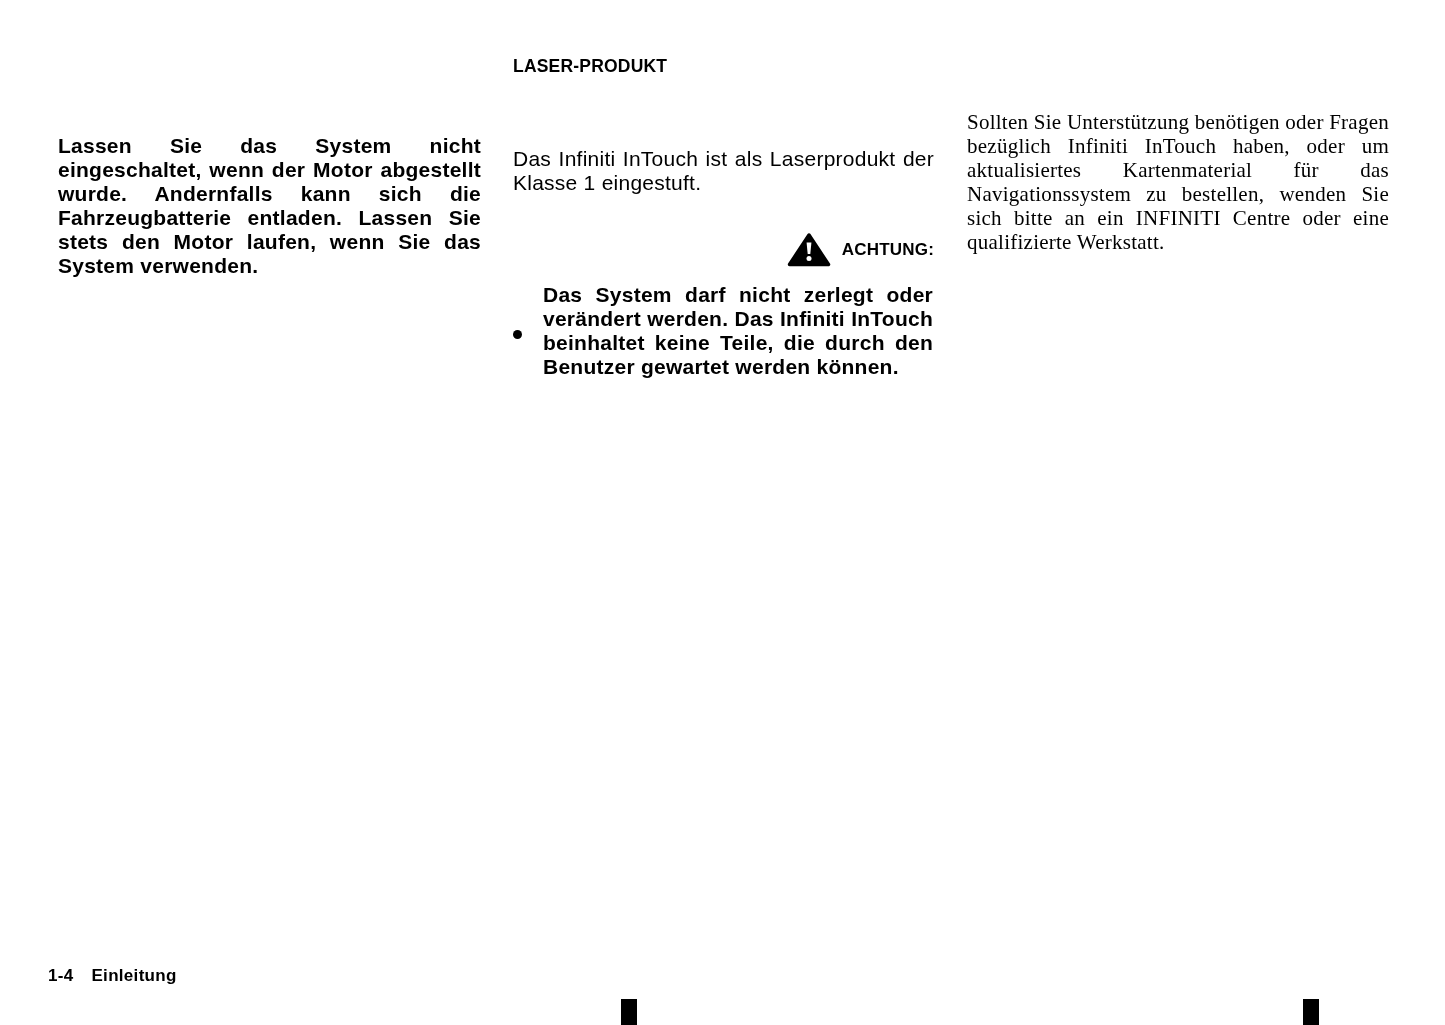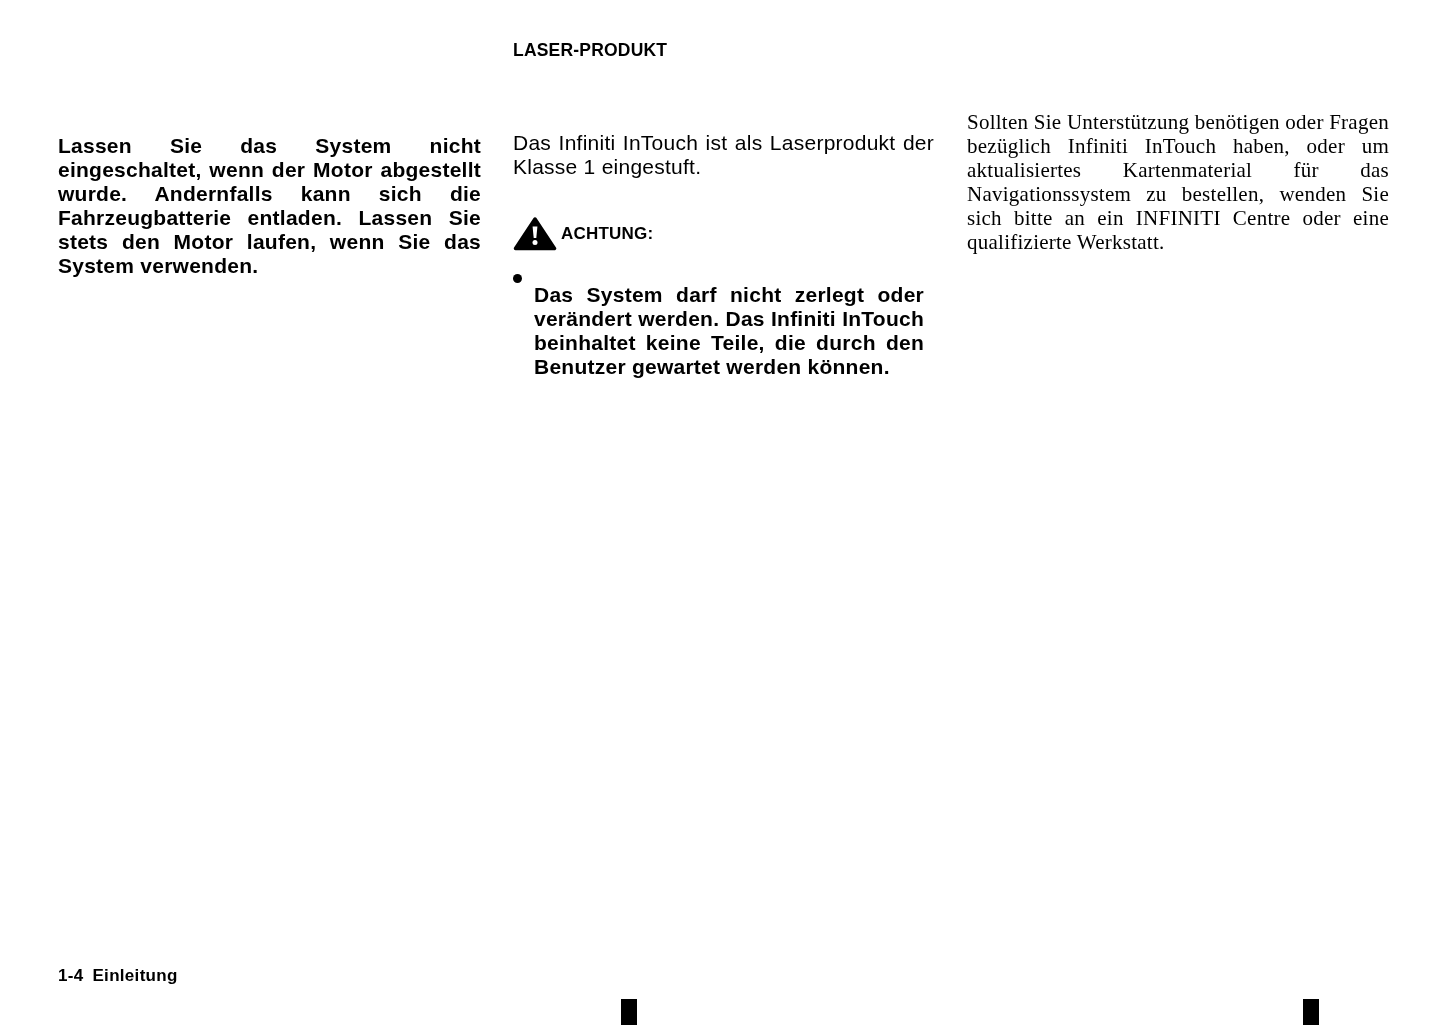--- a/index.html
+++ b/index.html
@@ -10,21 +10,21 @@
     position: relative;
     width: 1445px;
     height: 1025px;
     background: #ffffff;
     overflow: hidden;
   }
 
   .col { position: absolute; }
 
   .col-note   { left: 58px;  top: 118px; width: 423px; }
-  .col-laser  { left: 513px; top: 40px;  width: 421px; }
+  .col-laser  { left: 513px; top: 56px;  width: 421px; }
   .col-cust   { left: 967px; top: 40px;  width: 422px; }
 
   .section-heading {
     font-size: 17.5px;
     font-weight: 700;
     letter-spacing: 0.2px;
   }
 
   .body-text {
     font-size: 21px;
@@ -46,62 +46,62 @@
     font-size: 17px;
     font-weight: 700;
     letter-spacing: 0.2px;
   }
   .note-body { margin-top: 16px; }
 
   
   .warn-header {
     display: flex;
     align-items: center;
-    gap: 4px;
+    gap: 11px;
     margin-top: 38px;
+    justify-content: flex-end;
   }
   .warn-title {
     font-size: 17px;
     font-weight: 700;
     letter-spacing: 0.2px;
   }
 
   .laser-intro { margin-top: 70px; }
 
   
   .bullet-list { margin-top: 16px; }
   .bullet-item {
     display: flex;
-    align-items: flex-start;
+    align-items: center;
     margin-bottom: 12px;
-    flex-direction: column;
   }
   .bullet-dot {
     width: 9px;
     height: 9px;
     border-radius: 50%;
     background: #000;
     flex: 0 0 9px;
     margin-top: 7px;
   }
   .bullet-text {
     margin-left: 21px;
     width: 390px;
   }
 
   .cust-body { margin-top: 70px; font-family: Liberation Serif, serif; }
 
   
   .footer {
     position: absolute;
-    left: 58px;
+    left: 48px;
     top: 966px;
     display: flex;
     align-items: flex-end;
-    gap: 9px;
+    gap: 18px;
     font-size: 17px;
   }
   .footer .page-num { font-weight: 700; letter-spacing: 0.3px; }
   .footer .section-name { font-weight: 700; letter-spacing: 0.3px; }
 
   
   .print-mark {
     position: absolute;
     width: 16px;
     height: 26px;

